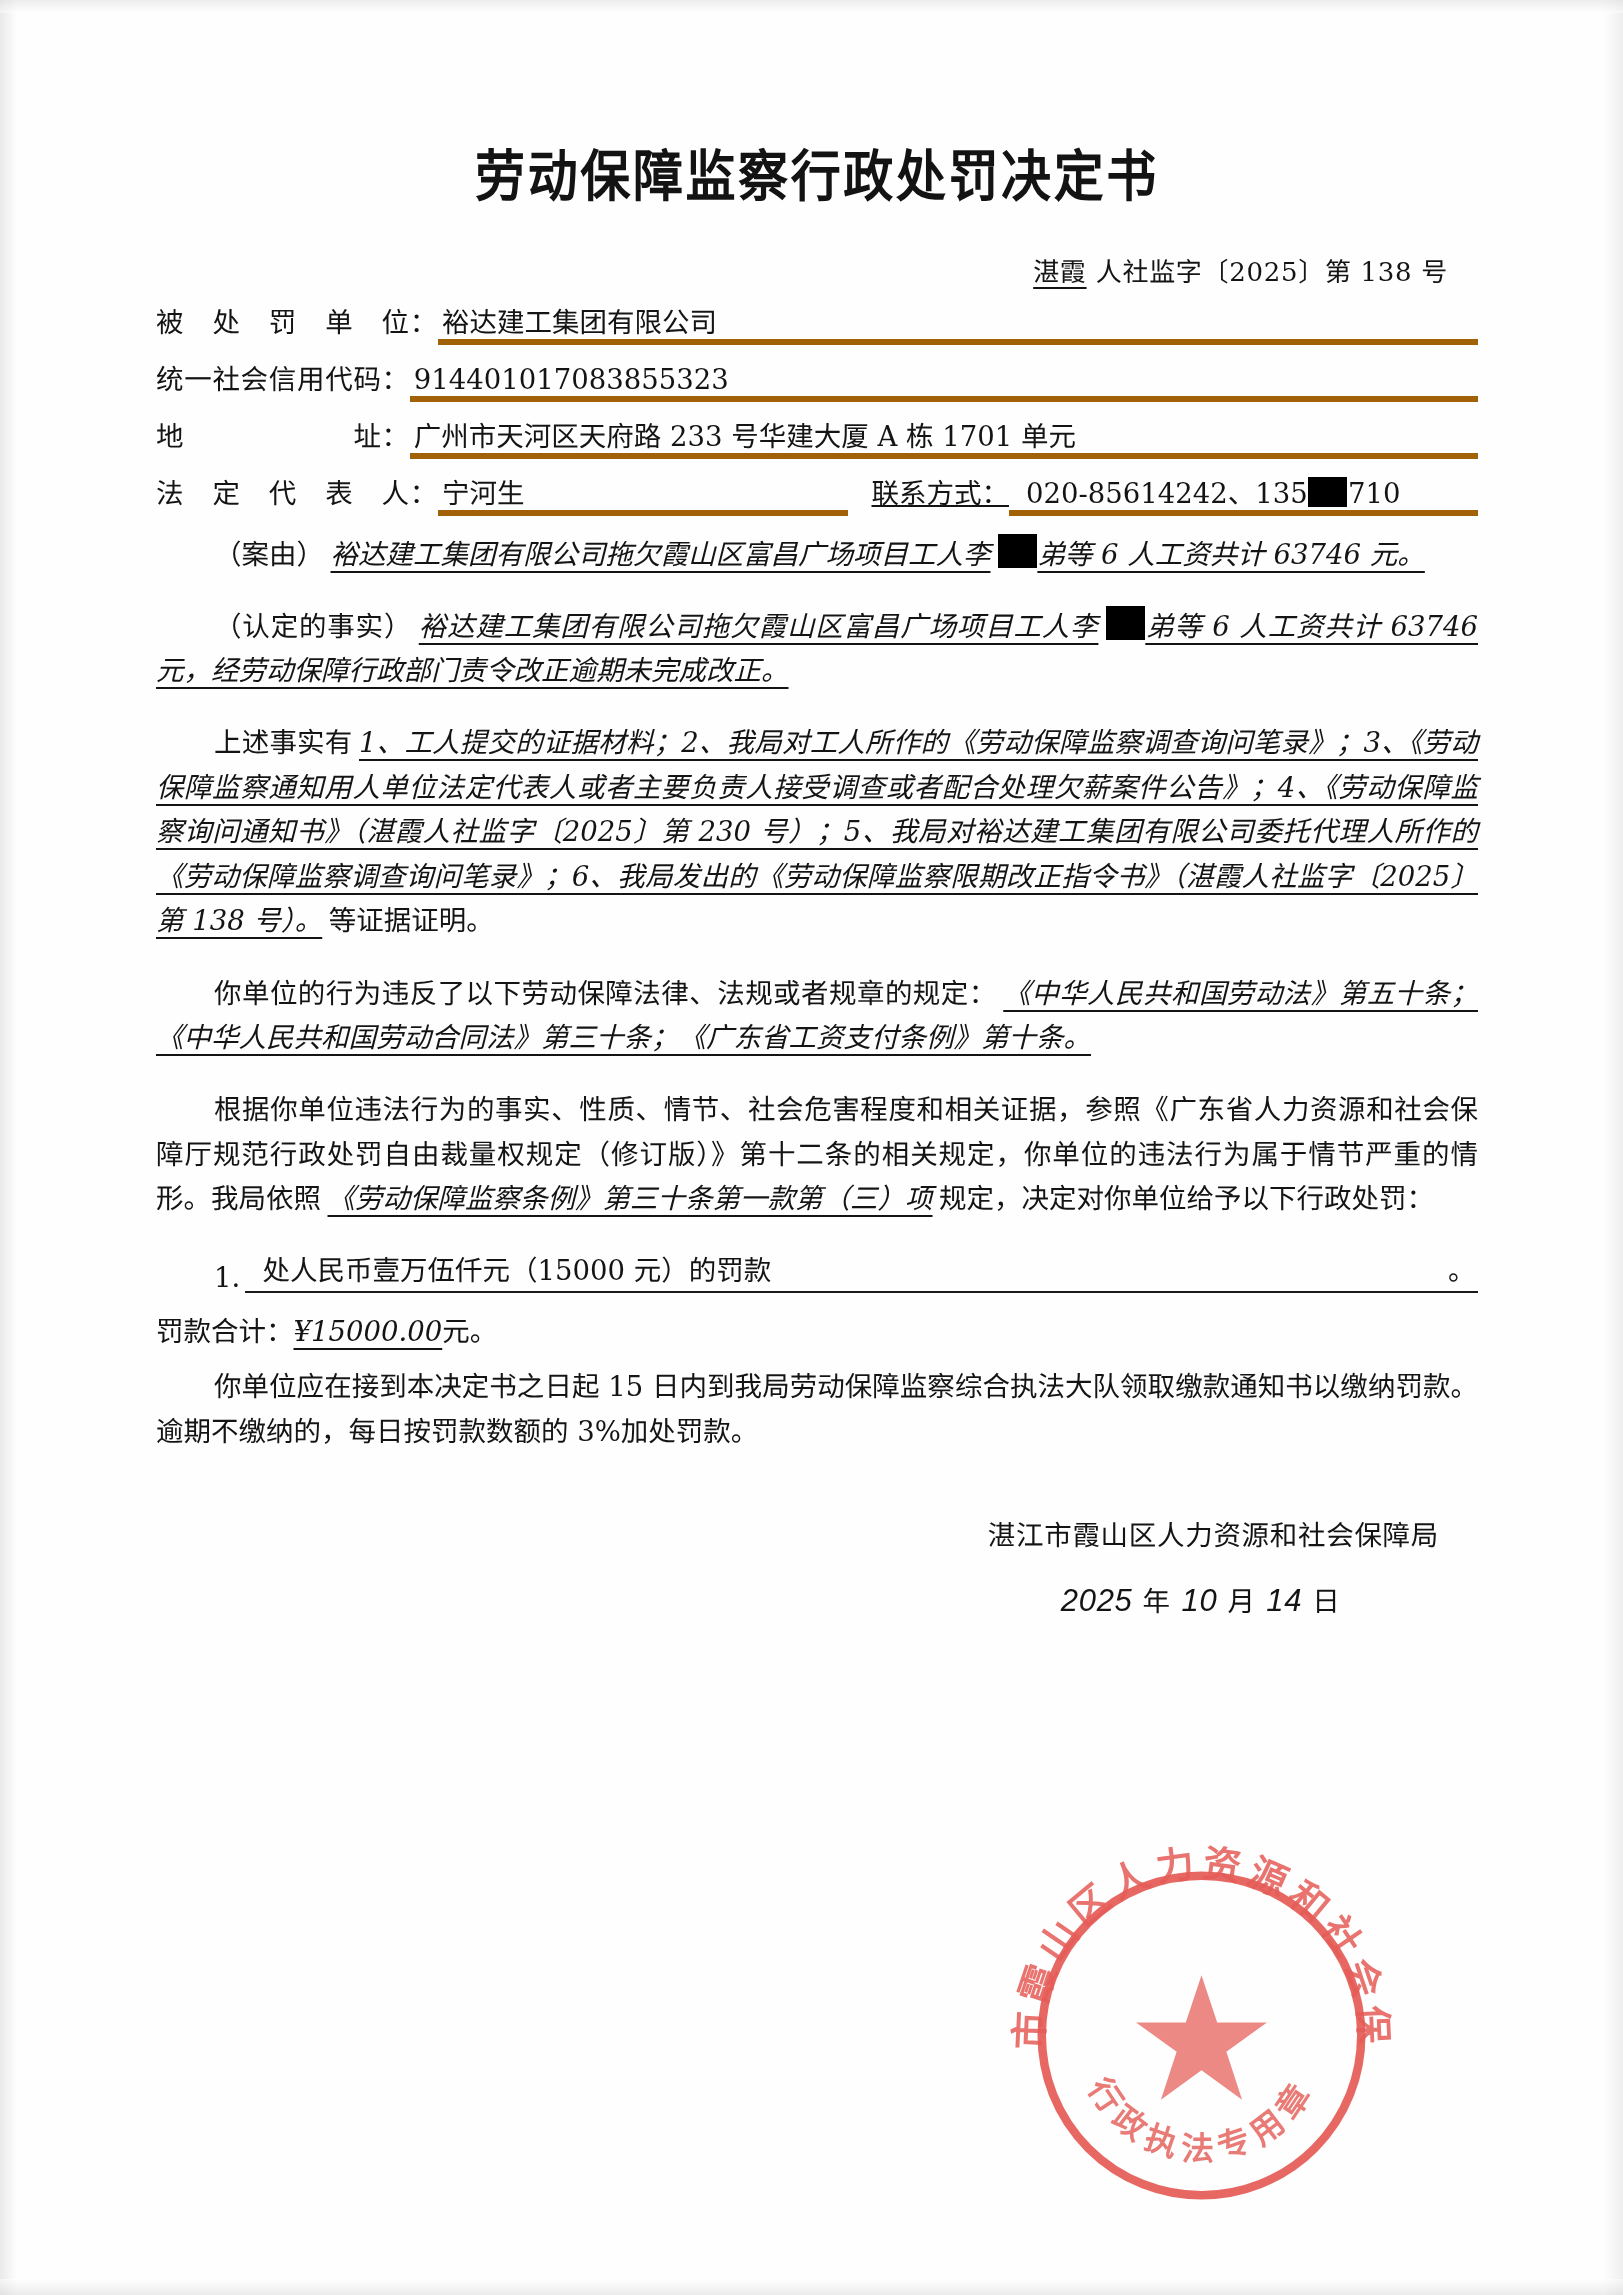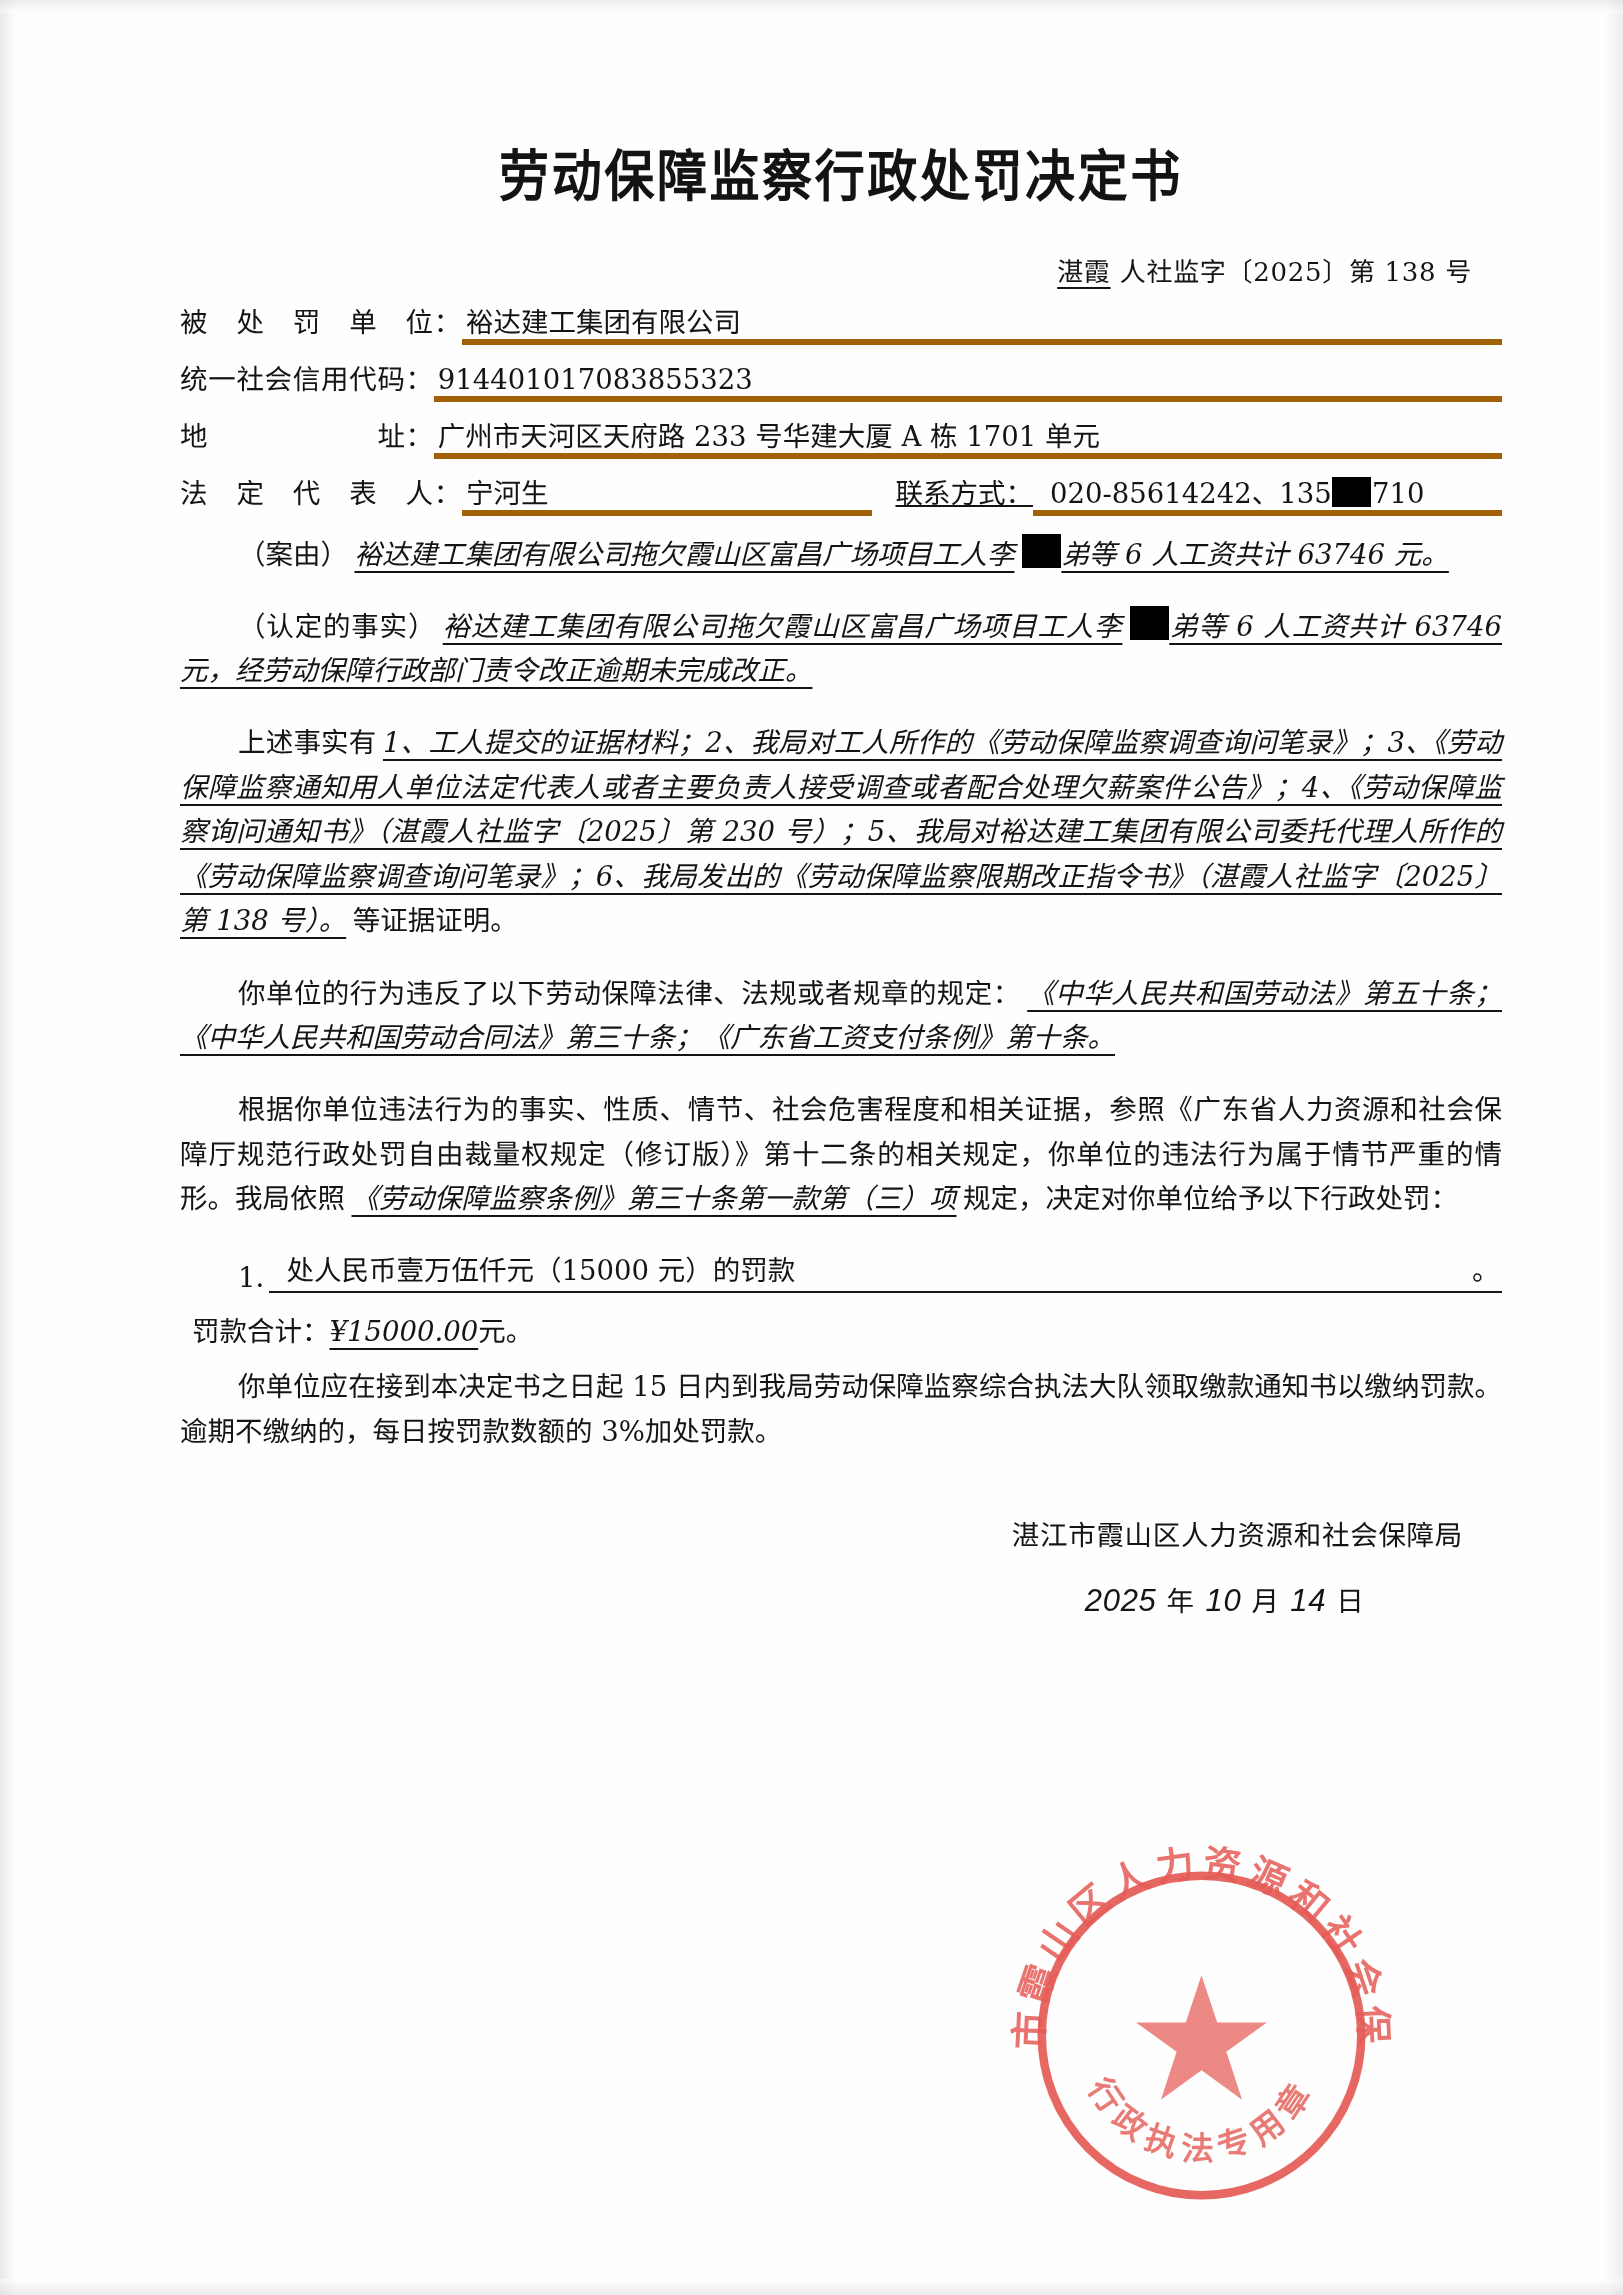--- a/index.html
+++ b/index.html
@@ -42,21 +42,21 @@
   .scan-edge-bottom {
     position: absolute;
     left: 0; bottom: 0;
     width: 1623px; height: 15.7px;
     background: linear-gradient(to top, #d9d9d9, #ffffff);
     opacity: .5;
   }
 
   .content {
     position: absolute;
-    left: 180px;
+    left: 156px;
     top: 111px;
     width: 1322px;
   }
 
   .doc-title {
     text-align: center;
     font-family: "DejaVu Serif", "Liberation Serif", serif;
     font-weight: bold;
     font-size: 50px;
     letter-spacing: 2.6px;
@@ -171,21 +171,20 @@
     text-align: right;
   }
   .penalty-tail {
     padding-right: 2.6px;
   }
 
   .total-row {
     font-size: 27.5px;
     color: #141414;
     margin-top: 15.7px;
-    margin-left: 12px;
   }
 
   .sign-block {
     margin-top: 60px;
     text-align: right;
     padding-right: 39px;
     position: relative;
     z-index: 3;
   }
   .sign-org {

